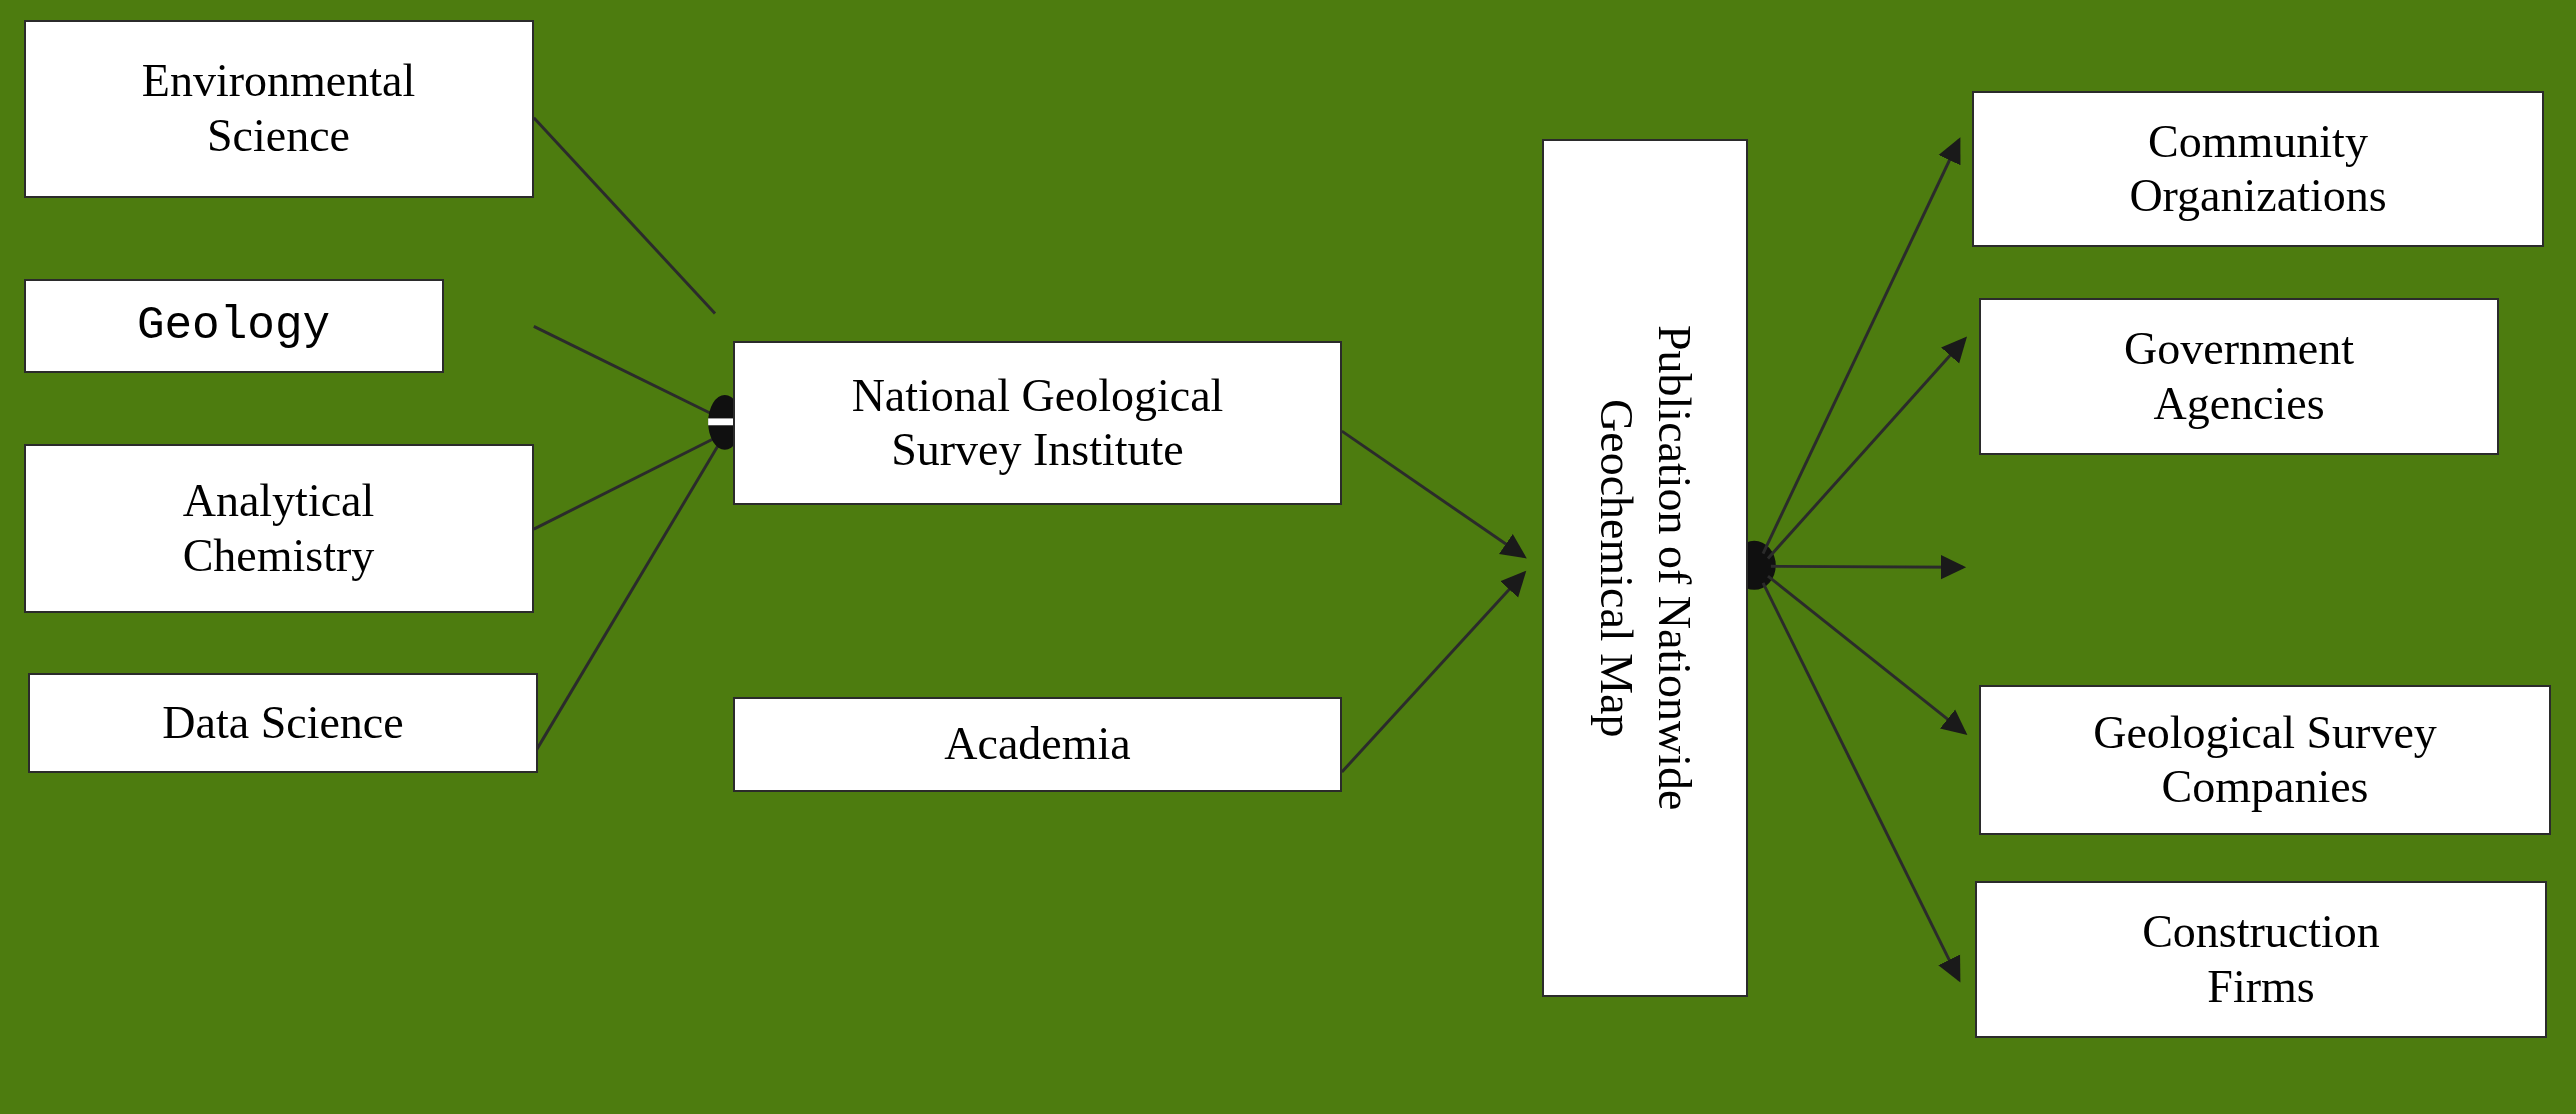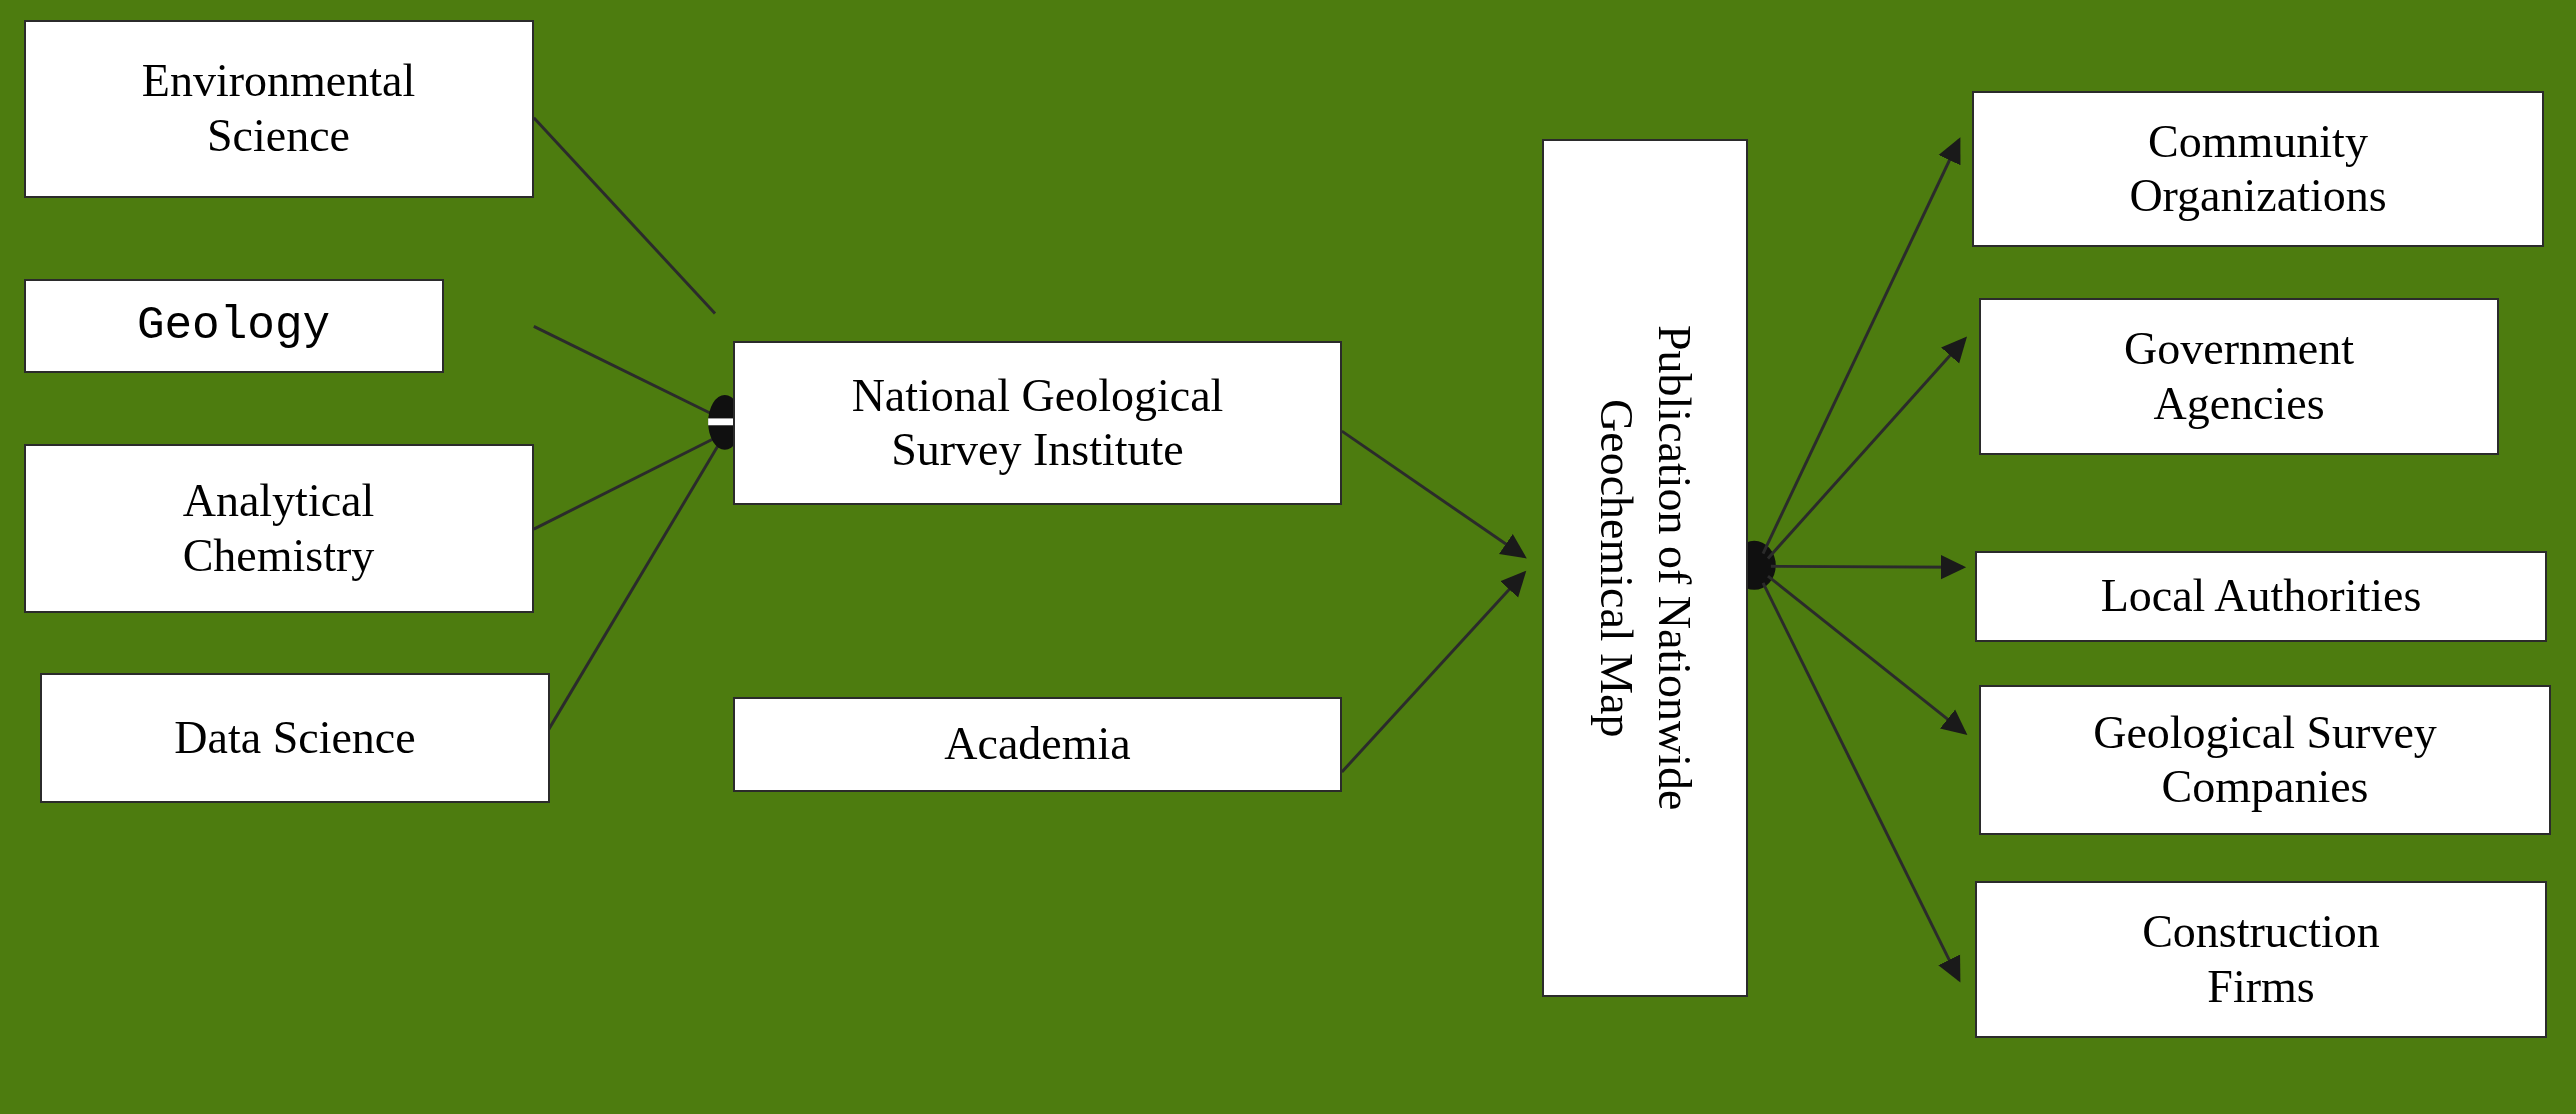--- a/index.html
+++ b/index.html
@@ -101,21 +101,21 @@
 
   <div class="node node-left" style="left:23.5px; top:279px; width:420px; height:94px;font-family:Liberation Mono, monospace;">
     <span class="label">Geology</span>
   </div>
 
   <div class="node node-left" style="left:23.5px; top:444px; width:510px; height:169px;">
     <span class="label">Analytical
 Chemistry</span>
   </div>
 
-  <div class="node node-left" style="left:40px; top:673px; width:510px; height:130px;">
+  <div class="node node-left" style="left:28px; top:673px; width:510px; height:100px;">
     <span class="label">Data Science</span>
   </div>
 
   <div class="node node-mid" style="left:733px; top:697px; width:609px; height:95px;">
     <span class="label">Academia</span>
   </div>
 
   <div class="node node-mid" style="left:733px; top:341px; width:609px; height:164px;">
     <span class="label">National Geological
 Survey Institute</span>
@@ -129,23 +129,20 @@
   <div class="node node-right" style="left:1972px; top:62px; width:572px; height:156px;">
     <span class="label">Community
 Organizations</span>
   </div>
 
   <div class="node node-right" style="left:1979px; top:269px; width:520px; height:157px;">
     <span class="label">Government
 Agencies</span>
   </div>
 
-  <div class="node node-right" style="left:1975px; top:522px; width:572px; height:91px;">
-    <span class="label">Local Authorities</span>
-  </div>
 
   <div class="node node-right" style="left:1975px; top:852px; width:572px; height:157px;">
     <span class="label">Construction
 Firms</span>
   </div>
 
   <div class="node node-right" style="left:1979px; top:656px; width:572px; height:150px;">
     <span class="label">Geological Survey
 Companies</span>
   </div>

